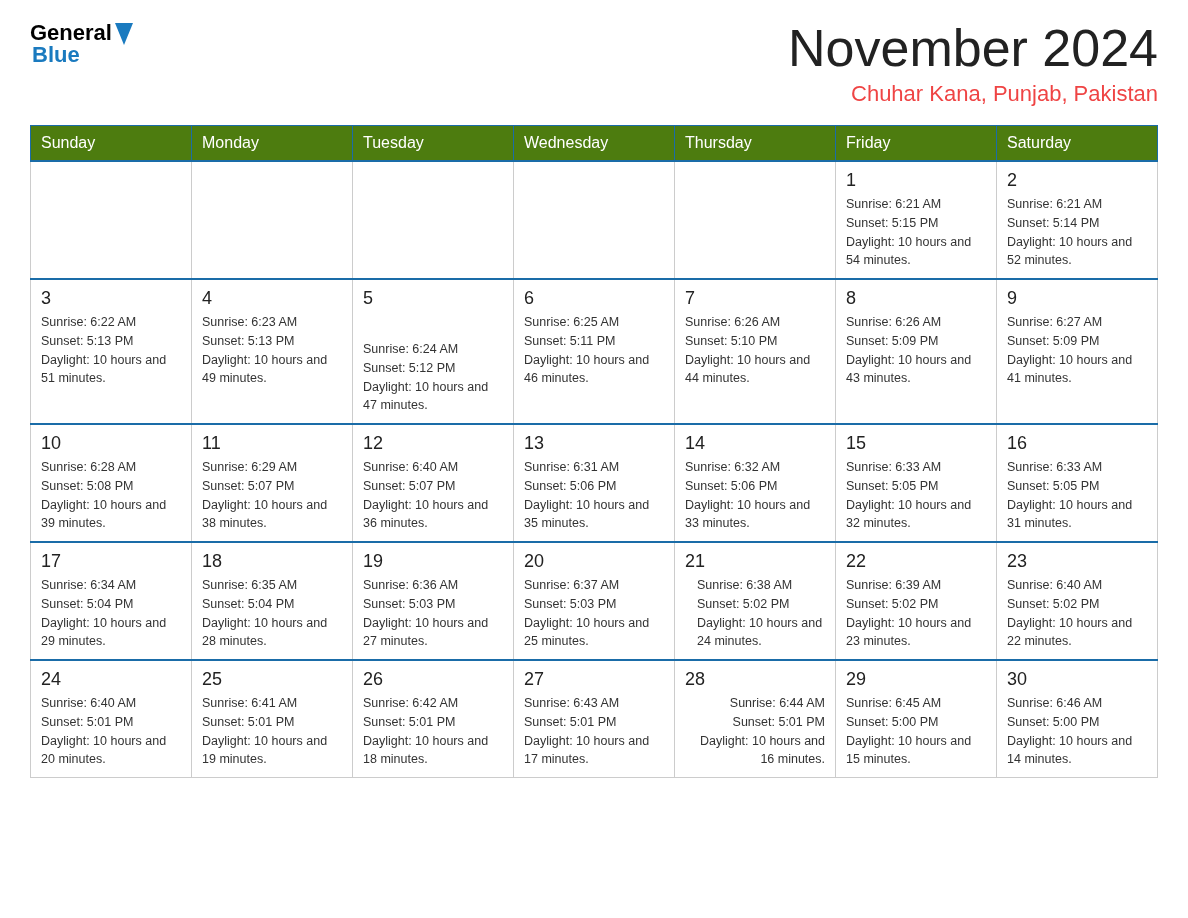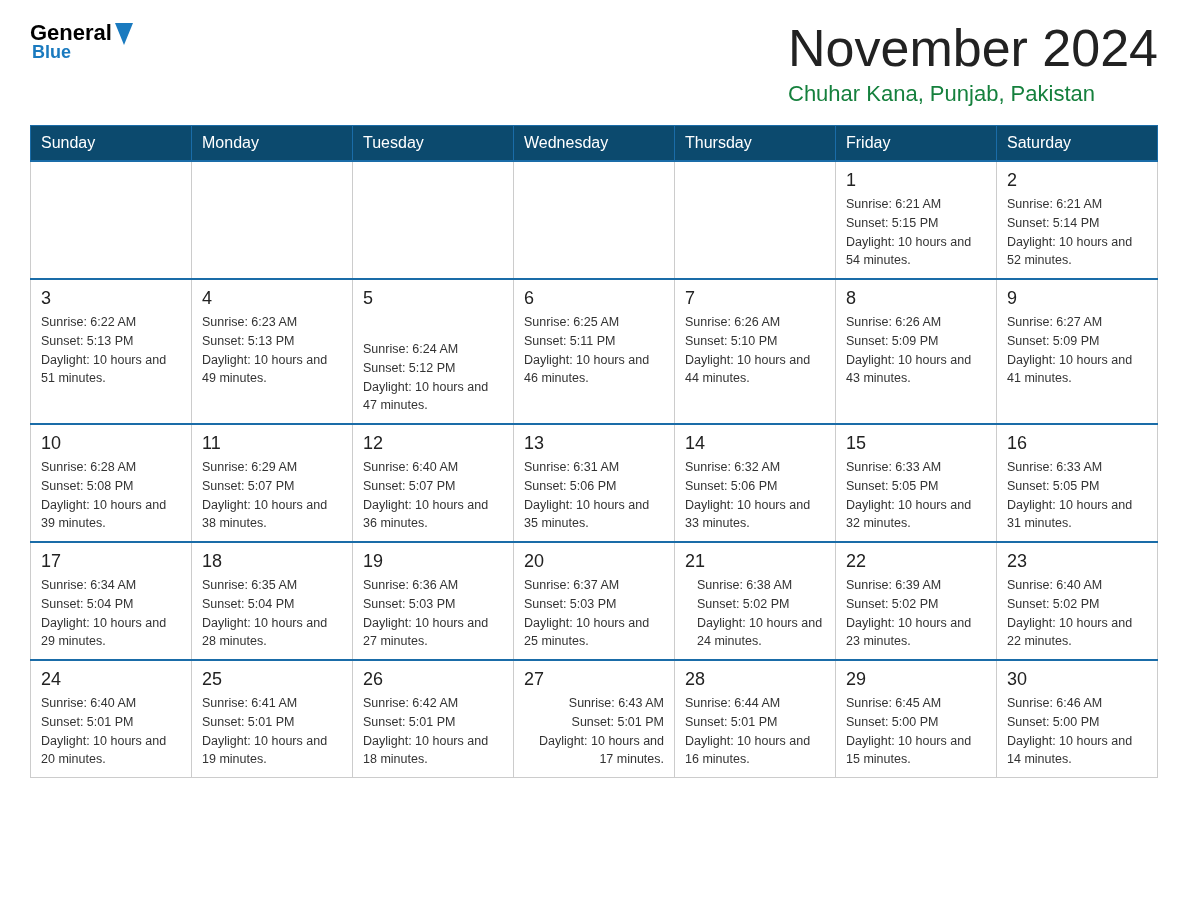--- a/index.html
+++ b/index.html
@@ -16,45 +16,45 @@
       justify-content: space-between;
       align-items: flex-start;
       margin-bottom: 18px;
     }
     .logo-text-general {
       font-size: 22px;
       font-weight: bold;
       color: #000000;
     }
     .logo-text-blue {
-      font-size: 18px;
+      font-size: 22px;
       font-weight: bold;
       color: #1a7abf;
     }
     .header-right {
-      text-align: left;
+      text-align: right;
     }
     .month-title {
       font-size: 52px;
       font-weight: normal;
       color: #222;
       line-height: 1.1;
     }
     .location-title {
       font-size: 22px;
-      color: #15803d;
+      color: #ef4444;
       margin-top: 4px;
     }
     .calendar {
       width: 100%;
       border-collapse: collapse;
       border: 1px solid #aaa;
     }
     .calendar th {
-      background-color: #0c4a6e;
+      background-color: #4d7c0f;
       color: #fff;
       font-size: 16px;
       font-weight: normal;
       padding: 8px 10px;
       text-align: left;
       border: 1px solid #1a6ca8;
     }
     .calendar td {
       vertical-align: top;
       padding: 8px 10px;
@@ -290,27 +290,27 @@
 Daylight: 10 hours and 19 minutes.</div>
         </td>
         <td>
           <span class="day-number">26</span>
           <div class="day-info" style="white-space: pre-line;">Sunrise: 6:42 AM
 Sunset: 5:01 PM
 Daylight: 10 hours and 18 minutes.</div>
         </td>
         <td>
           <span class="day-number">27</span>
-          <div class="day-info" style="white-space: pre-line; text-align: right;">Sunrise: 6:43 AM
+          <div class="day-info" style="white-space: pre-line;">Sunrise: 6:43 AM
 Sunset: 5:01 PM
 Daylight: 10 hours and 17 minutes.</div>
         </td>
         <td>
           <span class="day-number">28</span>
-          <div class="day-info" style="white-space: pre-line;">Sunrise: 6:44 AM
+          <div class="day-info" style="white-space: pre-line; text-align: right;">Sunrise: 6:44 AM
 Sunset: 5:01 PM
 Daylight: 10 hours and 16 minutes.</div>
         </td>
         <td>
           <span class="day-number">29</span>
           <div class="day-info" style="white-space: pre-line;">Sunrise: 6:45 AM
 Sunset: 5:00 PM
 Daylight: 10 hours and 15 minutes.</div>
         </td>
         <td>

